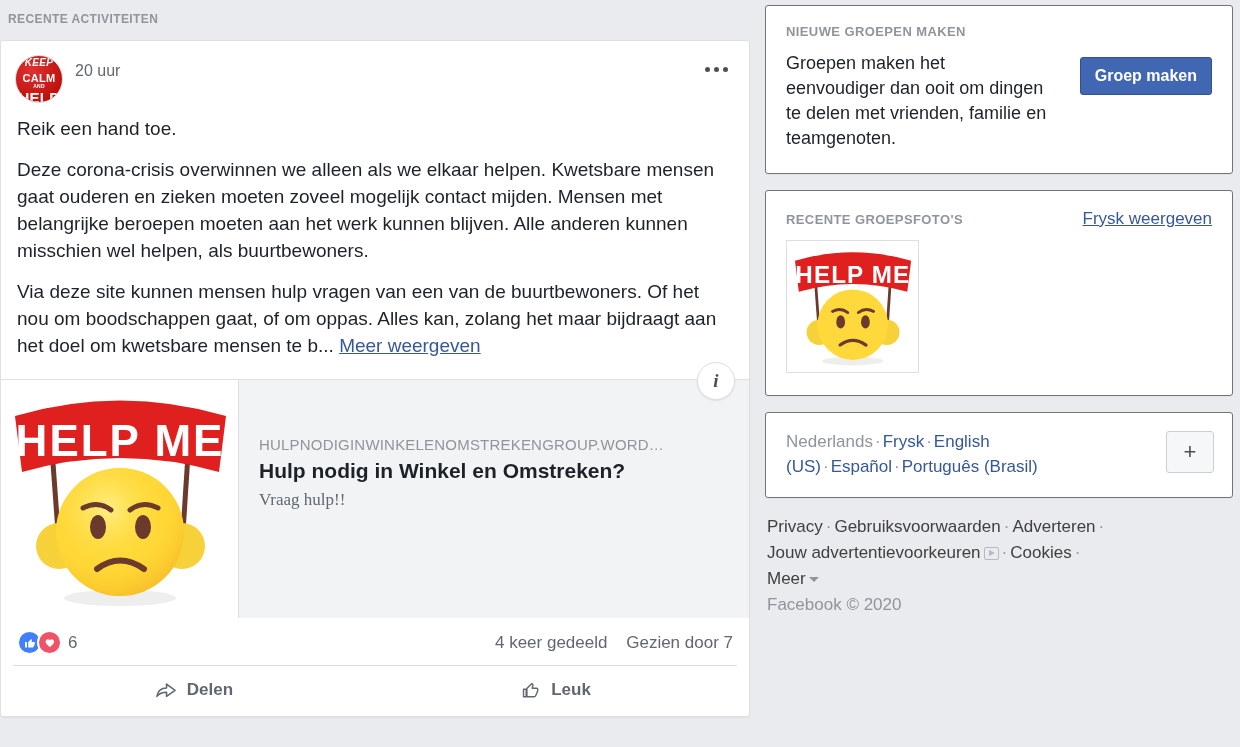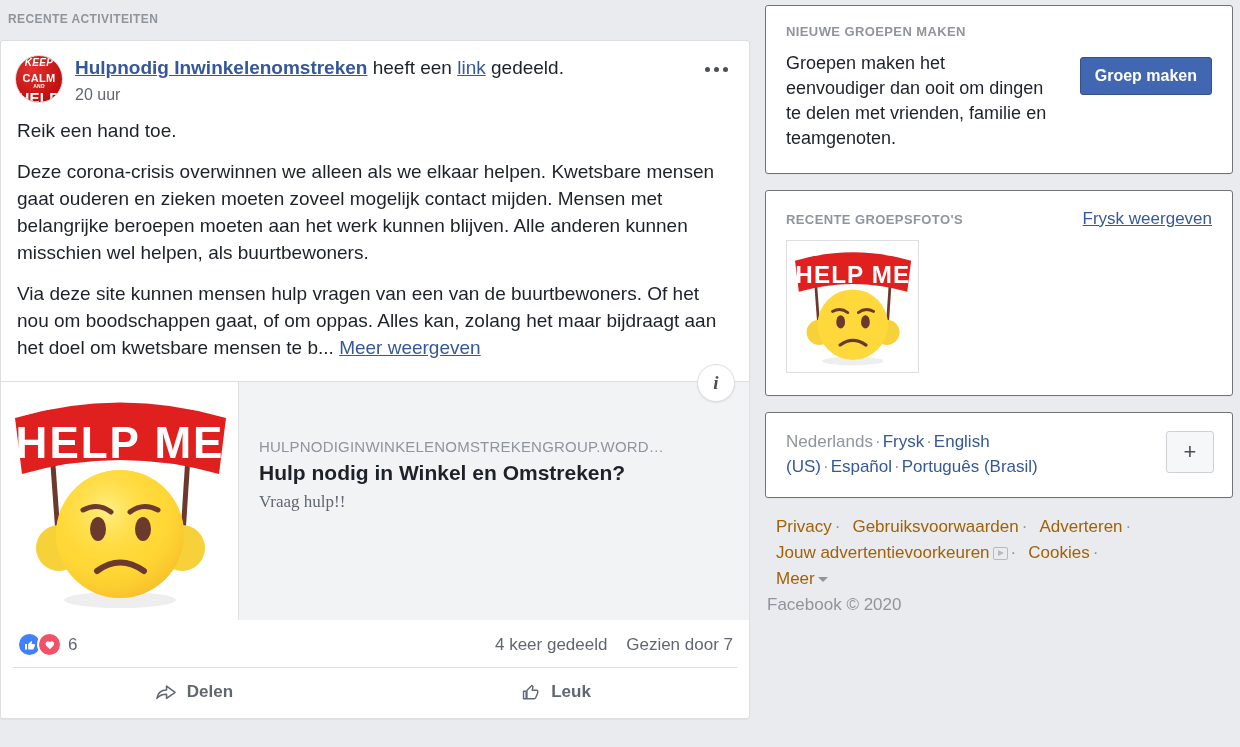--- a/index.html
+++ b/index.html
@@ -334,21 +334,21 @@
     flex: 0 0 auto;
     margin-top: 2px;
   }
 
   .footer {
     padding: 0 2px;
     font-size: 17px;
     line-height: 26px;
     color: #90949c;
   }
-  .footer a { color: #a16207; text-decoration: none; margin-left: 9px; }
+  .footer a { color: #404040; text-decoration: none; }
   .footer .sep { margin: 0 3px; }
   .caret {
     display: inline-block;
     width: 0; height: 0;
     border-left: 5px solid transparent;
     border-right: 5px solid transparent;
     border-top: 5px solid #90949c;
     vertical-align: middle;
     margin-left: 3px;
   }
@@ -385,21 +385,20 @@
     <div class="post-card">
 
       <div class="post-head">
         <div class="avatar">
           <div class="kc kc1">KEEP</div>
           <div class="kc kc2">CALM</div>
           <div class="kc kc3">AND</div>
           <div class="kc kc4">HELP</div>
         </div>
         <div class="head-text">
-          <div class="head-line1"><a class="author" href="#">Hulpnodig Inwinkelenomstreken</a><span> heeft een </span><a class="lnk" href="#">link</a><span> gedeeld.</span></div>
           <div class="timestamp">20 uur</div>
         </div>
         <div class="dots-btn">
           <i></i>
             <i></i>
             <i></i>
         </div>
       </div>
 
       <div class="post-body">

